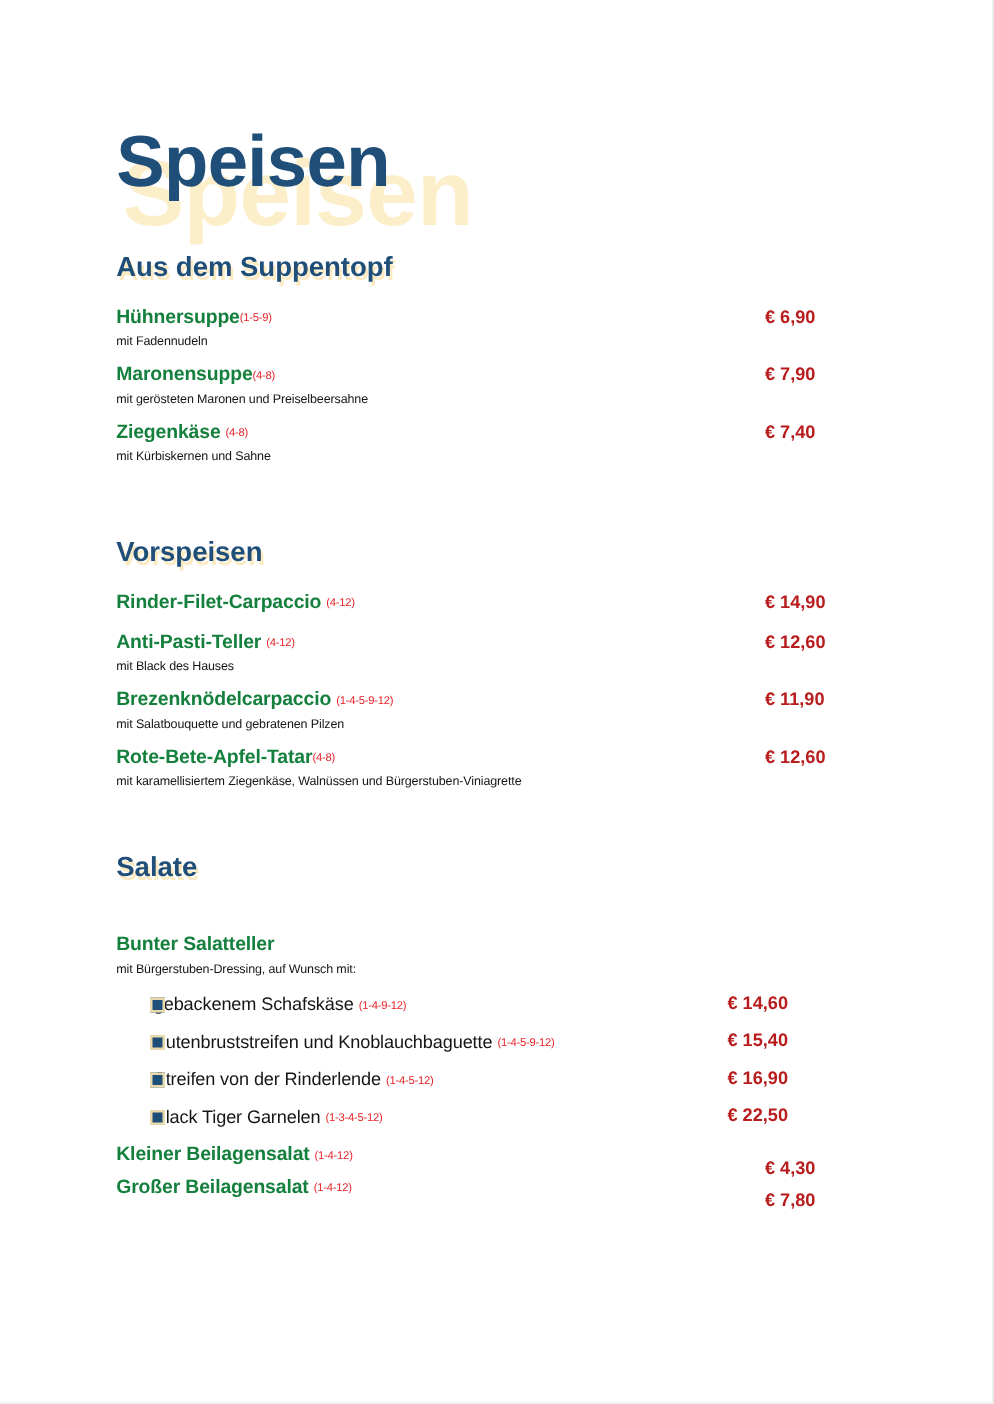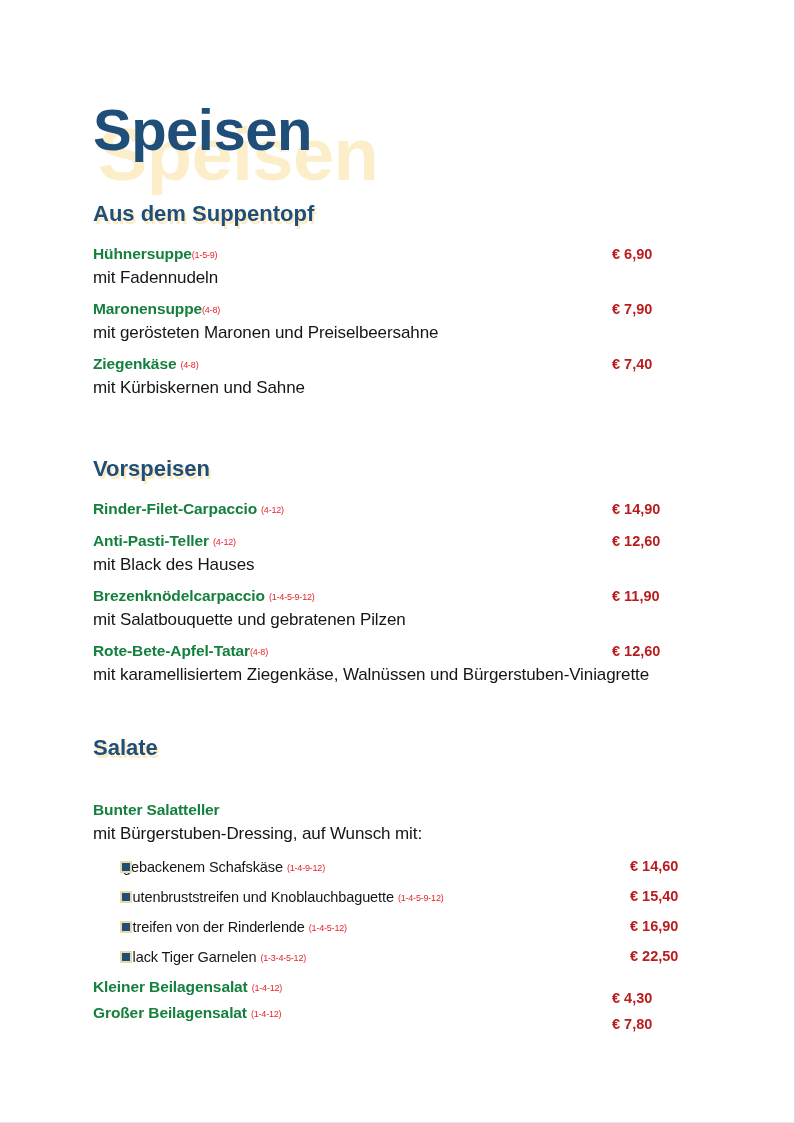--- a/index.html
+++ b/index.html
@@ -112,21 +112,21 @@
   .price {
     position: absolute;
     left: 519px;
     top: 1px;
     font-size: 14.5px;
     font-weight: 700;
     color: #b91c1c;
     white-space: nowrap;
   }
   .item-desc {
-    font-size: 17px;
+    font-size: 10px;
     color: #151515;
     margin-top: 3px;
     letter-spacing: -0.1px;
   }
 
   
   .option-list {
     margin-top: 14px;
     margin-bottom: 10px;
   }
@@ -147,21 +147,20 @@
     box-sizing: content-box;
   }
   .option-text {
     font-size: 14.5px;
     color: #151515;
     letter-spacing: -0.1px;
   }
   .option-row .price {
     left: 489px;
     top: 0;
-    margin-left: 48px;
   }
 
   .simple-row {
     position: relative;
     margin-bottom: 7px;
     min-height: 19px;
   }
   .simple-row .price {
     top: 12px;
   }

